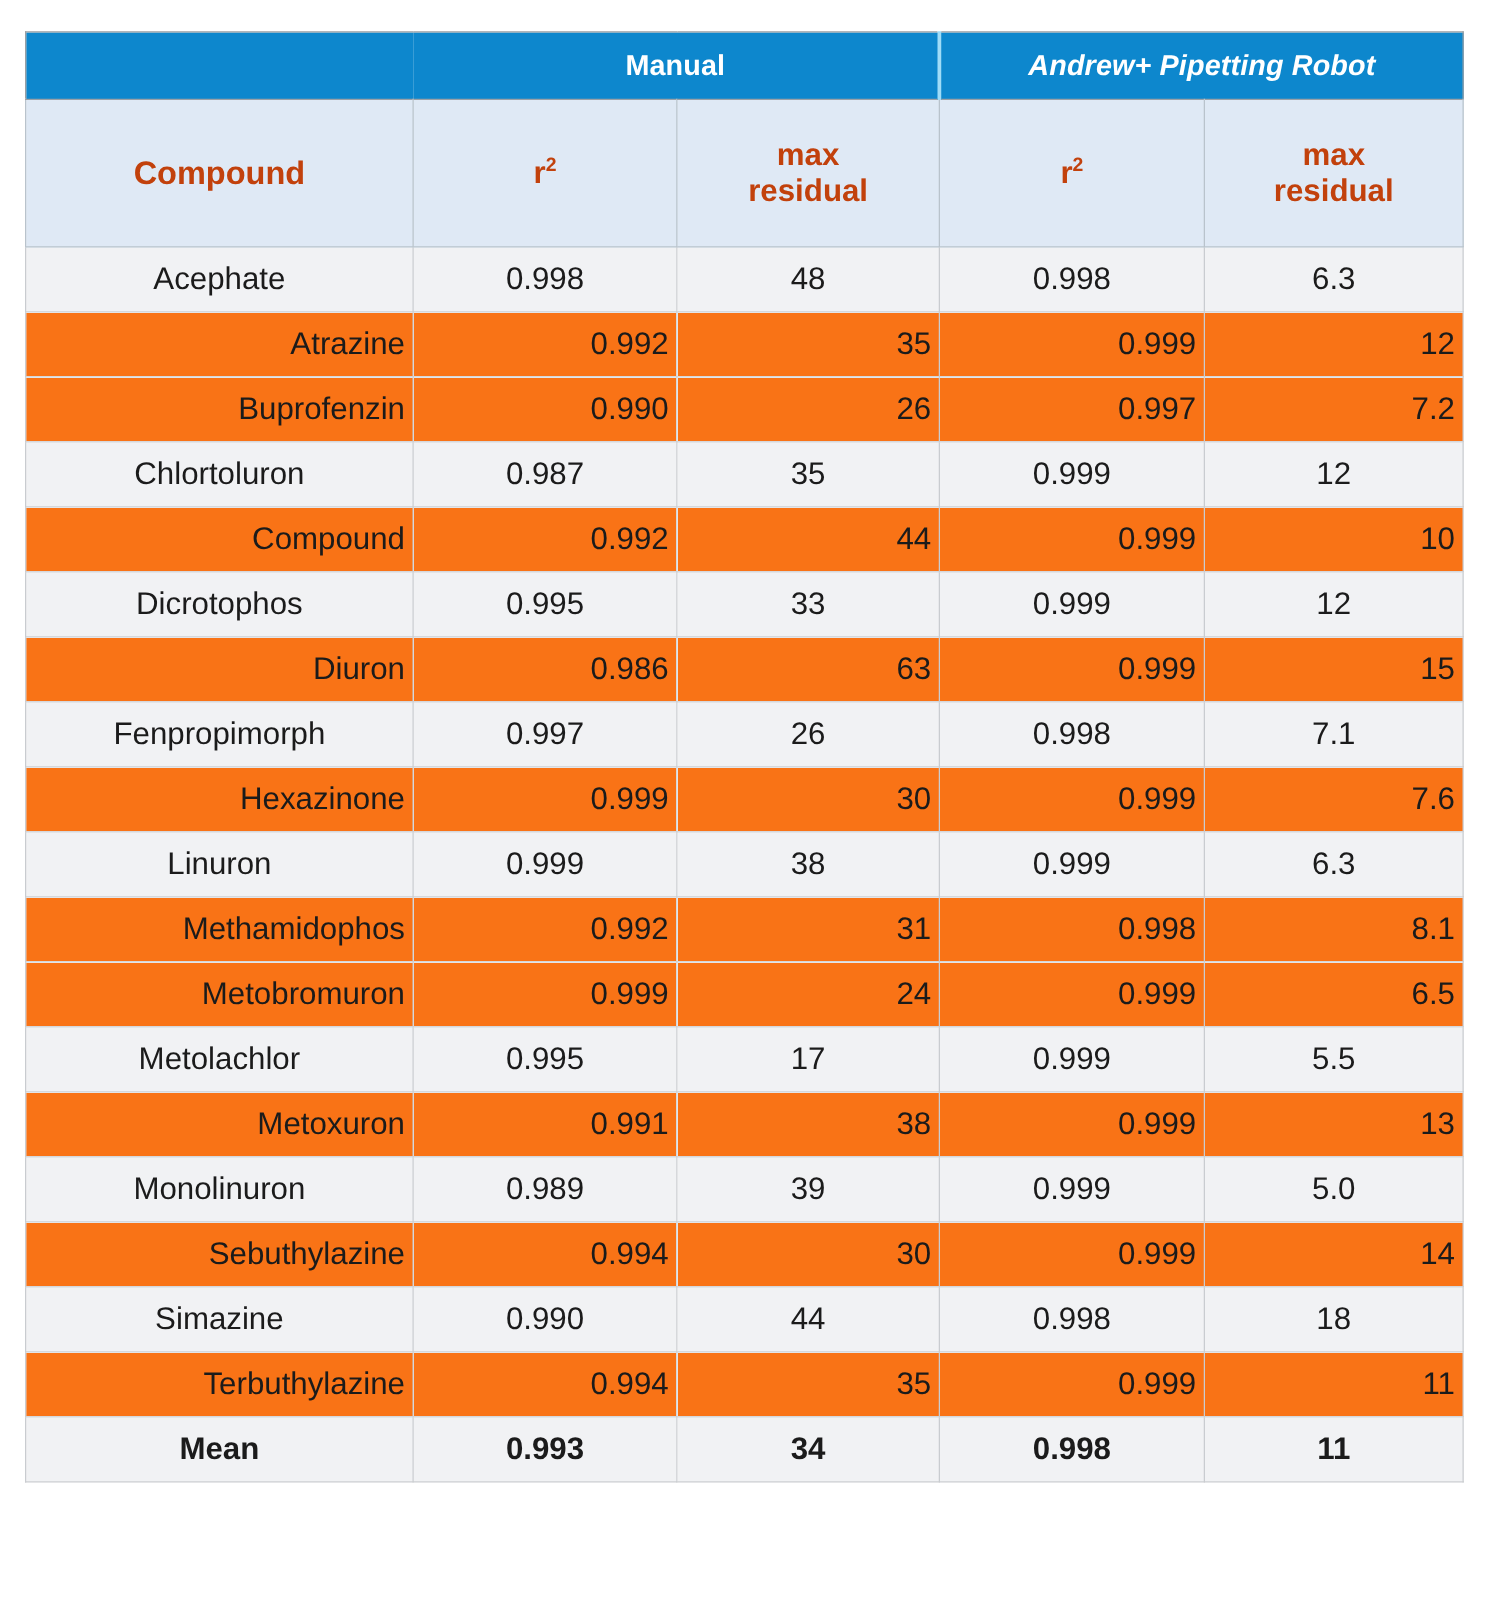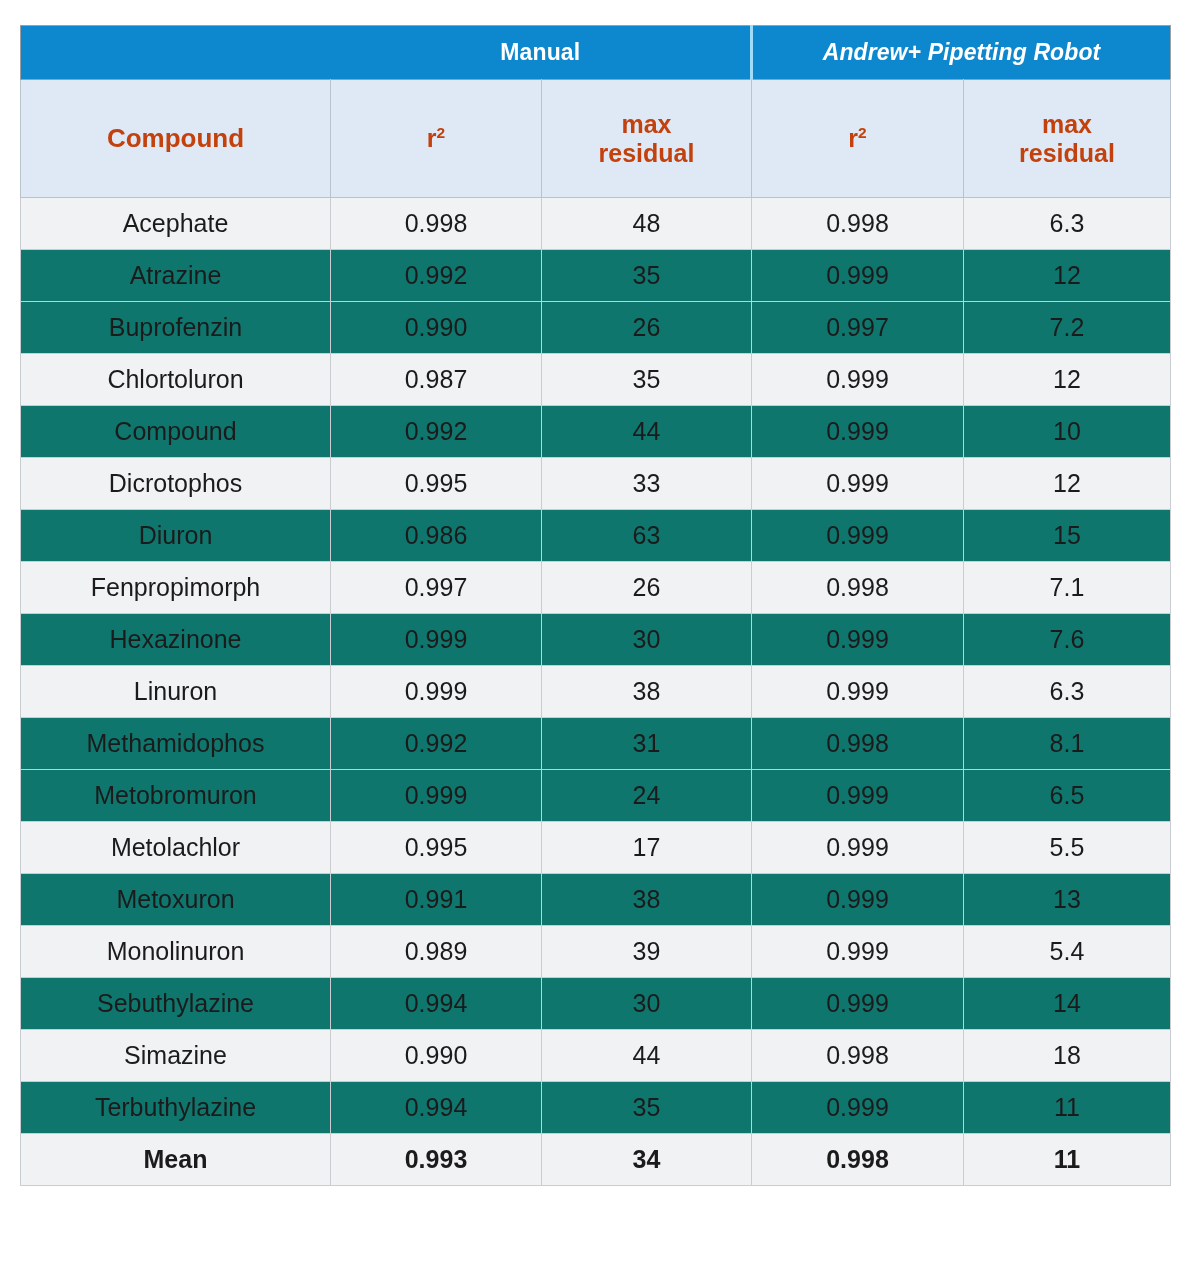--- a/index.html
+++ b/index.html
@@ -90,21 +90,21 @@
     font-size: 25px;
     color: #1b1b1b;
     text-align: center;
     vertical-align: middle;
     border: 1px solid #c9ccd0;
     box-sizing: border-box;
     white-space: nowrap;
     overflow: hidden;
   }
   tbody tr.odd td   { background: #f1f2f4; }
-  tbody tr.even td  { background: #0f766e; }
+  tbody tr.even td  { background: #f97316; text-align: right; }
   tbody tr.mean-row td {
     background: #f1f2f4;
     font-weight: bold;
     border-top: 1px solid #9aa0a6;
   }
   tbody tr:first-child td {
     border-top: 1px solid #9aa0a6;
   }
 </style>
 </head>
@@ -231,21 +231,21 @@
             <td>0.991</td>
             <td>38</td>
             <td>0.999</td>
             <td>13</td>
           </tr>
           <tr class="odd">
             <td>Monolinuron</td>
             <td>0.989</td>
             <td>39</td>
             <td>0.999</td>
-            <td>5.4</td>
+            <td>5.0</td>
           </tr>
           <tr class="even">
             <td>Sebuthylazine</td>
             <td>0.994</td>
             <td>30</td>
             <td>0.999</td>
             <td>14</td>
           </tr>
           <tr class="odd">
             <td>Simazine</td>

